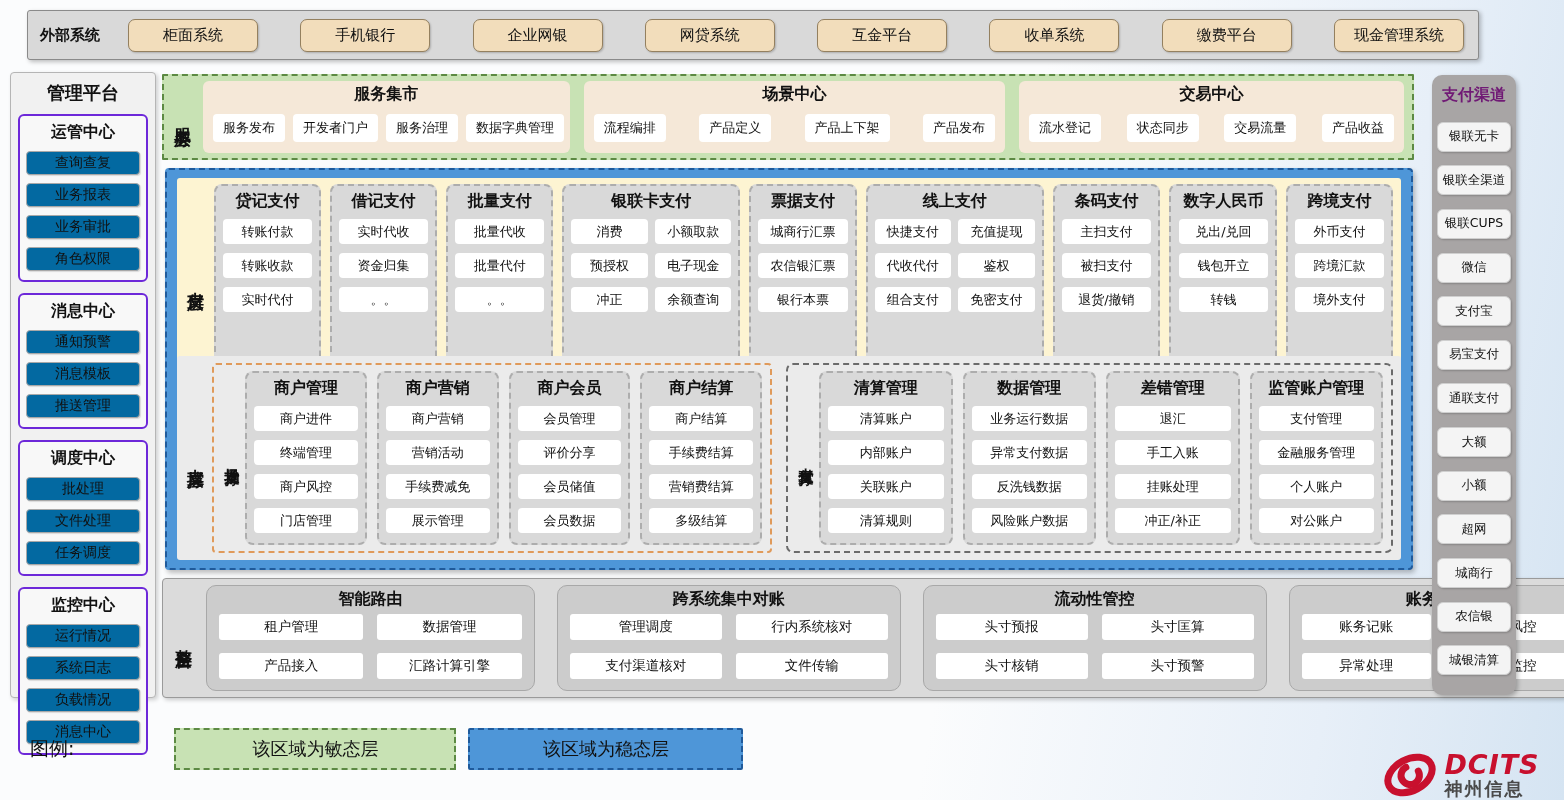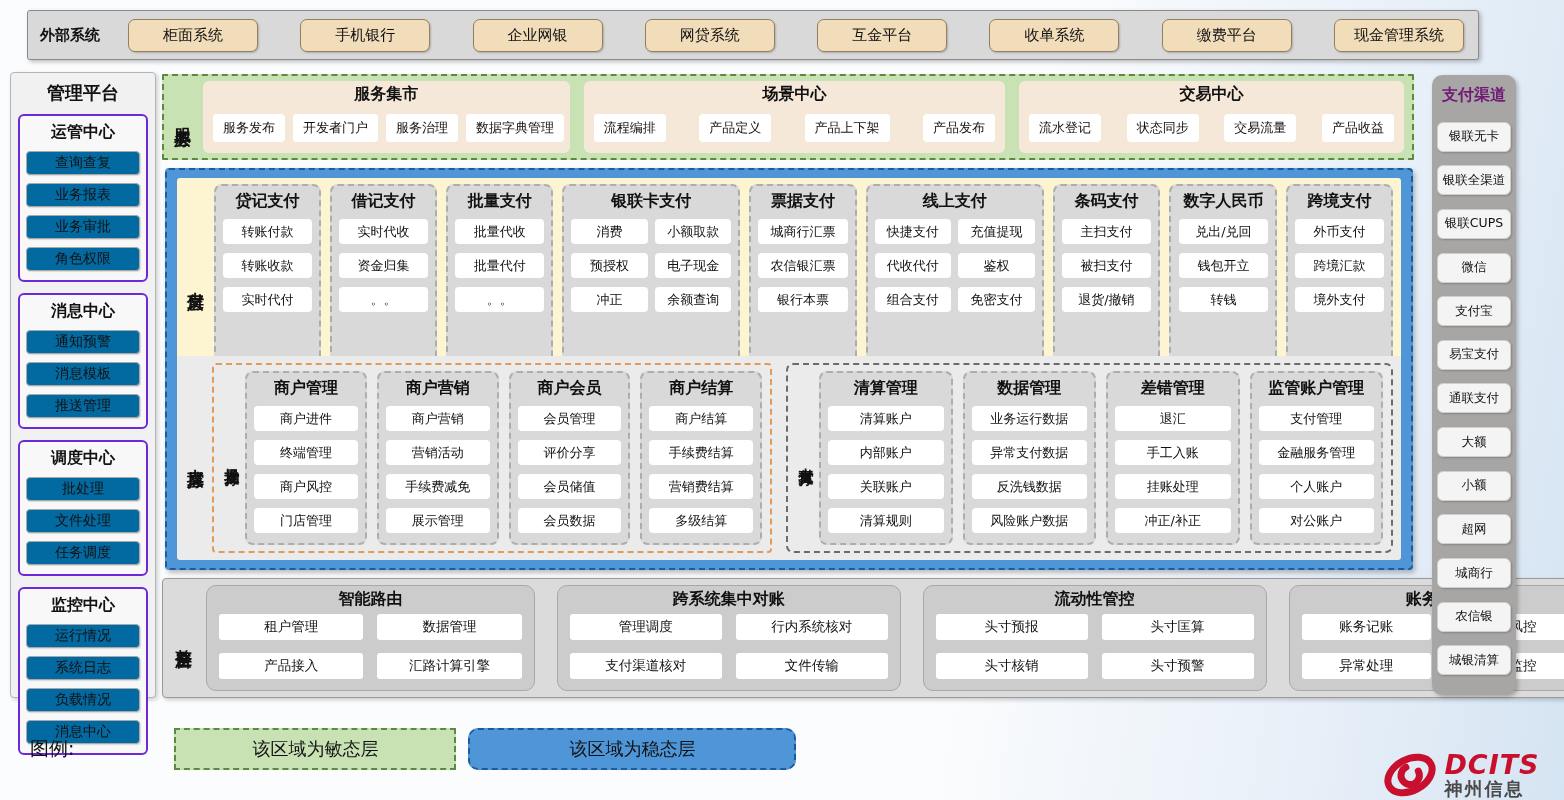--- a/index.html
+++ b/index.html
@@ -111,21 +111,21 @@
   .right-sb-title{color:#701a75;font-size:16px;font-weight:bold;text-align:center;margin-bottom:2px;white-space:nowrap;}
   .right-sb-items{flex:1;display:flex;flex-direction:column;justify-content:space-evenly;}
   .ch-btn{height:28px;background:#f4f4f4;border:1px solid #cfcfcf;border-radius:6px;
     display:flex;align-items:center;justify-content:center;font-size:12.5px;white-space:nowrap;box-shadow:1px 1px 2px rgba(0,0,0,.2);}
 
   
   .legend{position:absolute;left:30px;top:728px;display:flex;align-items:center;}
   .legend-label{font-size:19px;margin-right:100px;}
   .legend-box{height:42px;display:flex;align-items:center;justify-content:center;font-size:18px;box-sizing:border-box;}
   .legend-box.green{width:282px;background:#c8e2b4;border:2px dashed #5c8a43;margin-right:12px;}
-  .legend-box.blue{width:328px;background:#4e96d8;border:2px dashed #1f5a9b;border-radius:10px;}
+  .legend-box.blue{width:275px;background:#4e96d8;border:2px dashed #1f5a9b;border-radius:2px;}
 
   
   .logo{position:absolute;right:8px;top:704px;width:190px;text-align:center;}
   .logo-row{display:flex;align-items:center;justify-content:center;gap:6px;margin-top:43px;}
   .logo-icon{display:inline-flex;}
   .logo-texts{display:flex;flex-direction:column;align-items:flex-start;line-height:1.05;}
   .logo-brand{color:#c8102e;font-weight:bold;font-style:italic;font-size:27px;letter-spacing:1px;}
   .logo-company{color:#4a4a4a;font-weight:bold;font-size:18px;letter-spacing:2px;}
   .logo-tagline{color:#c8102e;font-weight:bold;font-size:12.5px;margin-top:4px;white-space:nowrap;}
 </style>

